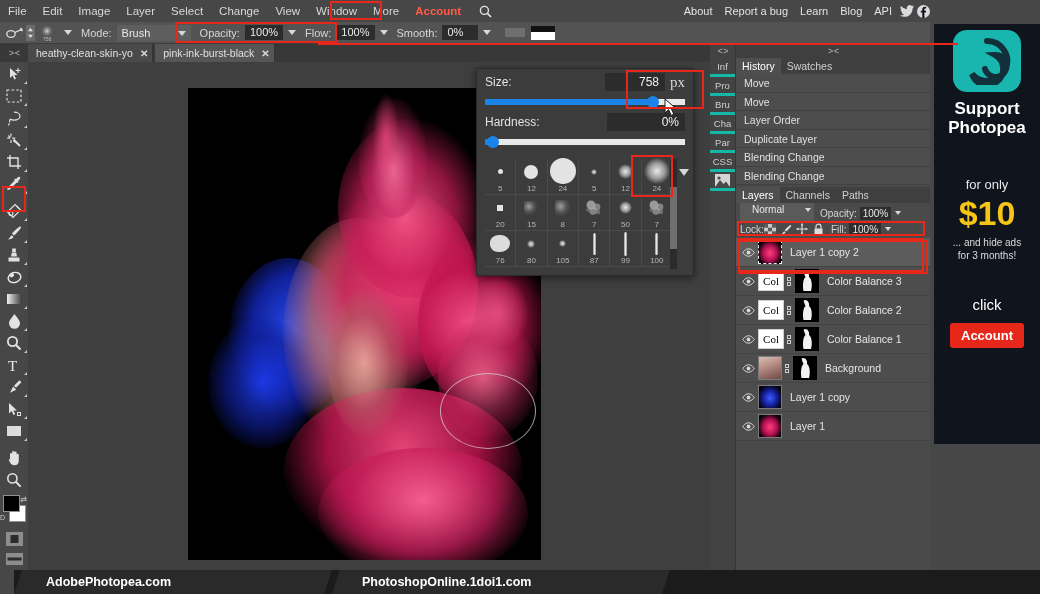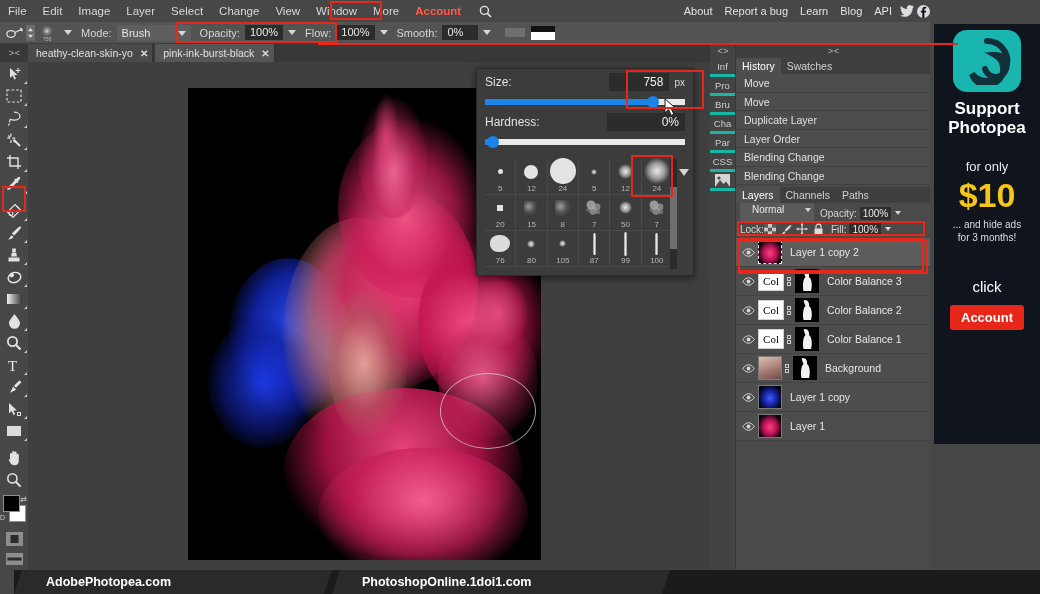--- a/index.html
+++ b/index.html
@@ -117,21 +117,21 @@
   #brush-popup {
     position: absolute; left: 476px; top: 68px; width: 218px; height: 208px;
     background: #3c3c3c; border: 1px solid #2a2a2a; box-shadow: 0 2px 8px rgba(0,0,0,.5);
   }
   .bp-row { display: flex; align-items: center; padding: 4px 8px 0 8px; }
   .bp-label { color: #e2e2e2; font-size: 12px; flex: 1; }
   .bp-field {
     background: #2c2c2c; color: #f0f0f0; font-size: 12px; height: 18px; line-height: 18px;
     padding: 0 6px; text-align: right; min-width: 60px;
   }
-  .bp-unit { color: #d8d8d8; font-size: 10px; margin-left: 5px; }
+  .bp-unit { color: #d8d8d8; font-size: 15px; margin-left: 5px; font-family: Liberation Serif, serif; }
   .slider { position: relative; margin: 5px 8px 2px 8px; height: 11px; }
   .slider .track { position:absolute; left:0; top:3px; width:100%; height:6px; background:#e9e9e9; }
   .slider .fill { position:absolute; left:0; top:3px; height:6px; background:#1a84e8; }
   .slider .knob { position:absolute; top:0; width:12px; height:12px; border-radius:50%; background:#1a84e8; }
   #brush-grid {
     position: absolute; left: 8px; top: 90px; width: 188px; height: 110px;
     background: #3c3c3c; display: grid; grid-template-columns: repeat(6, 1fr);
     grid-auto-rows: 36px;
   }
   .bcell {
@@ -217,21 +217,21 @@
 
   
   #ad {
     position: absolute; left: 934px; top: 24px; width: 106px; height: 420px;
     background: #10141c; display:flex; flex-direction:column; align-items:center;
     padding-top: 6px; overflow:hidden;
   }
   #ad-logo { width: 68px; height: 62px; background: #19b6b0; border-radius: 14px;
     display:flex; align-items:center; justify-content:center; margin-bottom: 6px;}
   #ad-title { color:#fff; font-size:17px; font-weight:bold; line-height:21px; text-align:center; white-space:nowrap;}
-  #ad-foronly { color:#e7e7e7; font-size:13px; margin-top: 21px; }
+  #ad-foronly { color:#e7e7e7; font-size:13px; margin-top: 39px; }
   #ad-price { color:#f5c518; font-size:34px; font-weight:bold; line-height:38px; margin-top:2px;}
   #ad-sub { color:#dcdcdc; font-size:10px; text-align:center; line-height:13px; margin-top:4px; white-space:nowrap;}
   #ad-click { color:#fff; font-size:15px; margin-top:34px; }
   #ad-btn { background:#e8271b; color:#fff; font-size:13px; font-weight:bold;
     padding:5px 11px; border-radius:3px; margin-top:10px; }
 
   
   #bottombar {
     position: absolute; left: 14px; bottom: 0; width: 1040px; height: 24px;
     background: #1b1b1b;
@@ -726,22 +726,22 @@
 
   <div id="dock">
     <div id="dock-collapse">&gt; &lt;</div>
     <div class="panel-tabs">
       <div class="panel-tab active">History</div>
       <div class="panel-tab">Swatches</div>
     </div>
     <div id="history-list">
         <div class="hist-item">Move</div>
         <div class="hist-item">Move</div>
+        <div class="hist-item">Layer Order</div>
         <div class="hist-item">Duplicate Layer</div>
-        <div class="hist-item">Layer Order</div>
         <div class="hist-item">Blending Change</div>
         <div class="hist-item">Blending Change</div>
       </div>
 
     <div id="layers-tabs" class="panel-tabs">
       <div class="panel-tab active">Layers</div>
       <div class="panel-tab">Channels</div>
       <div class="panel-tab">Paths</div>
     </div>
 

